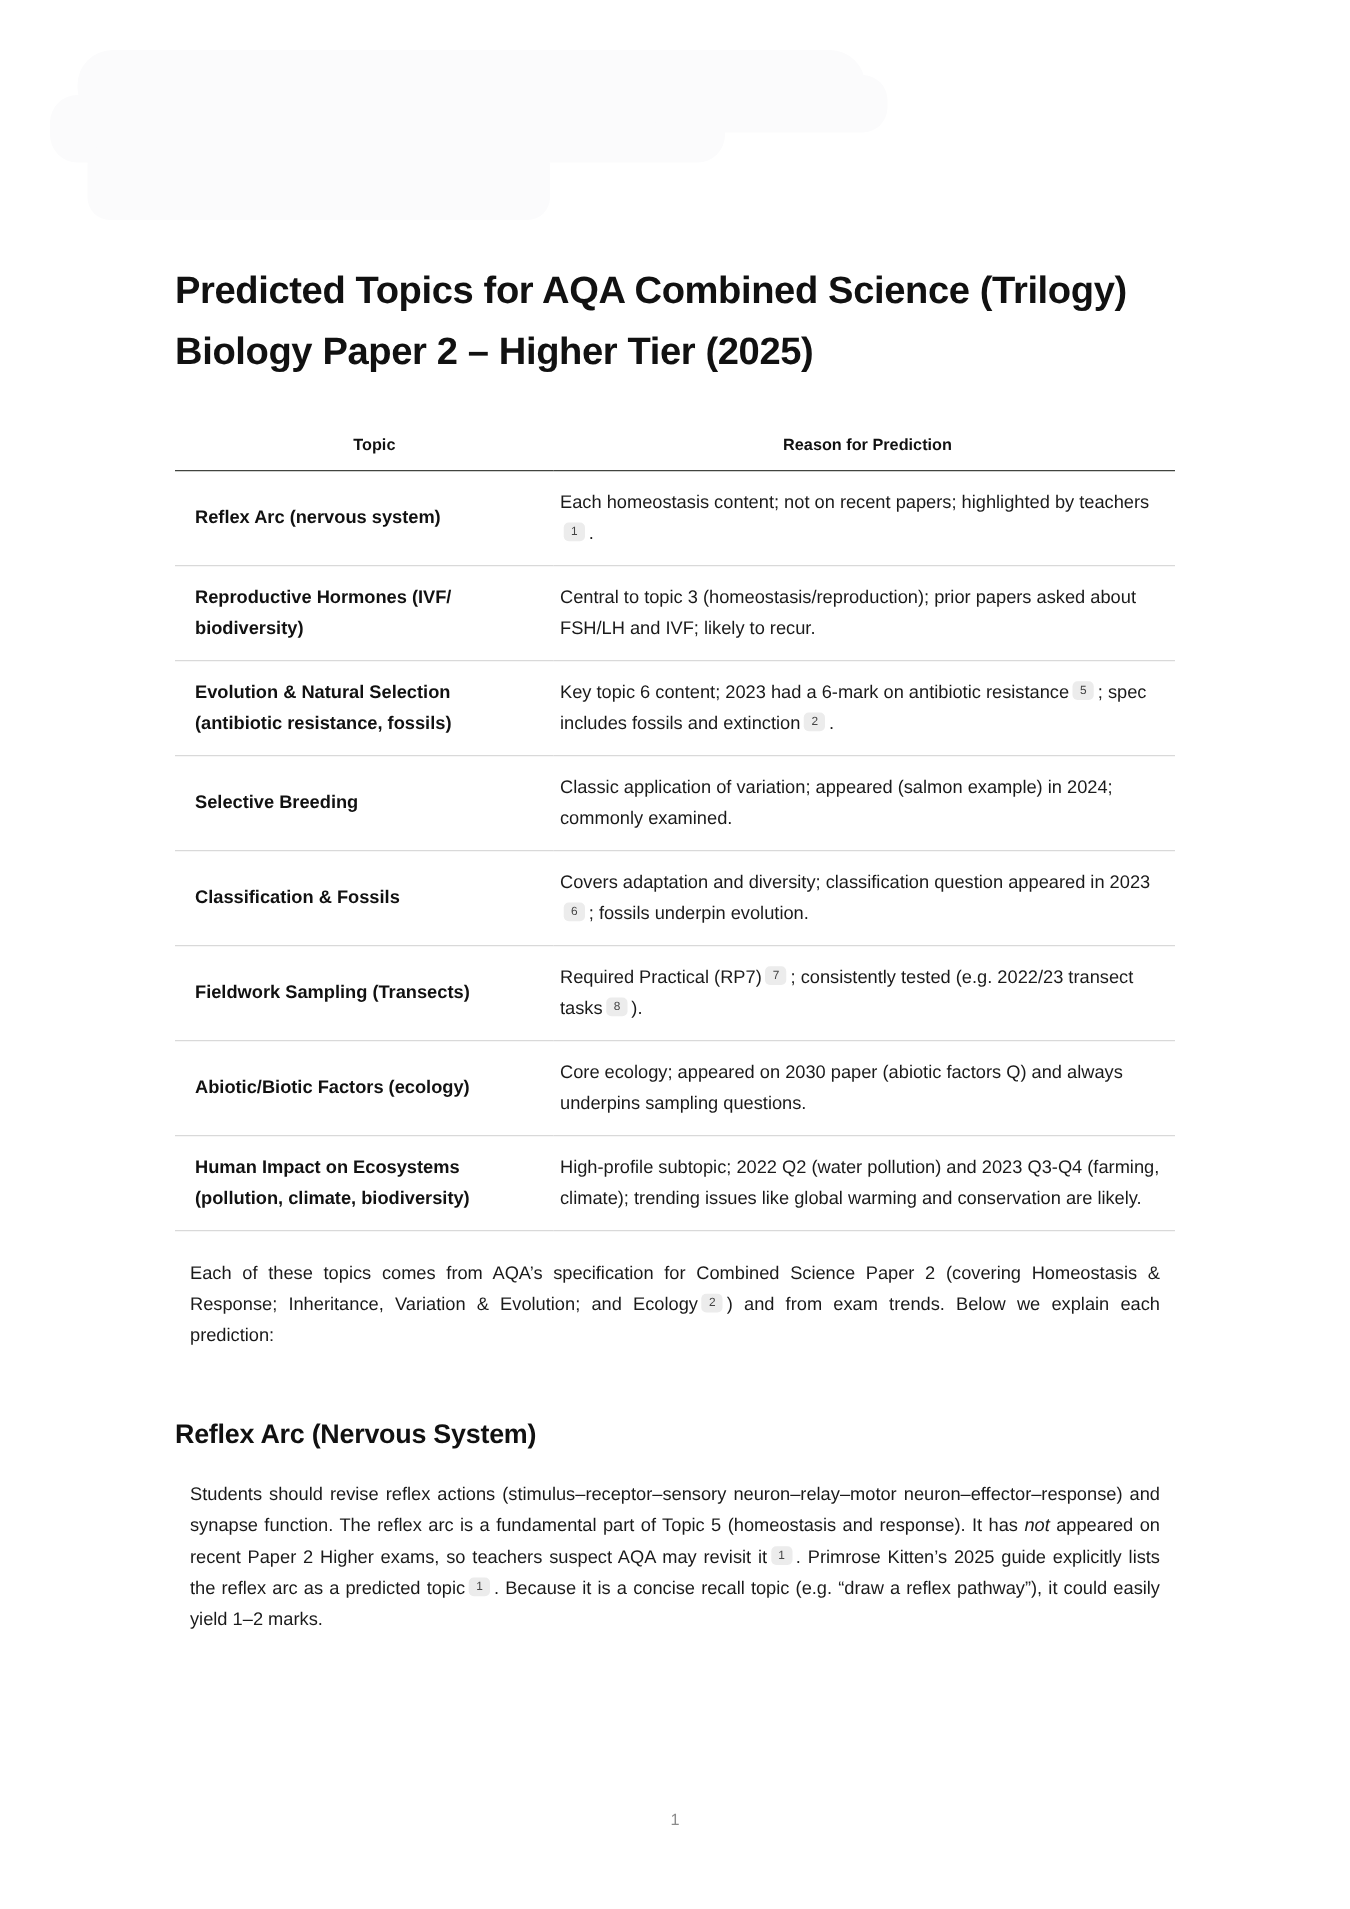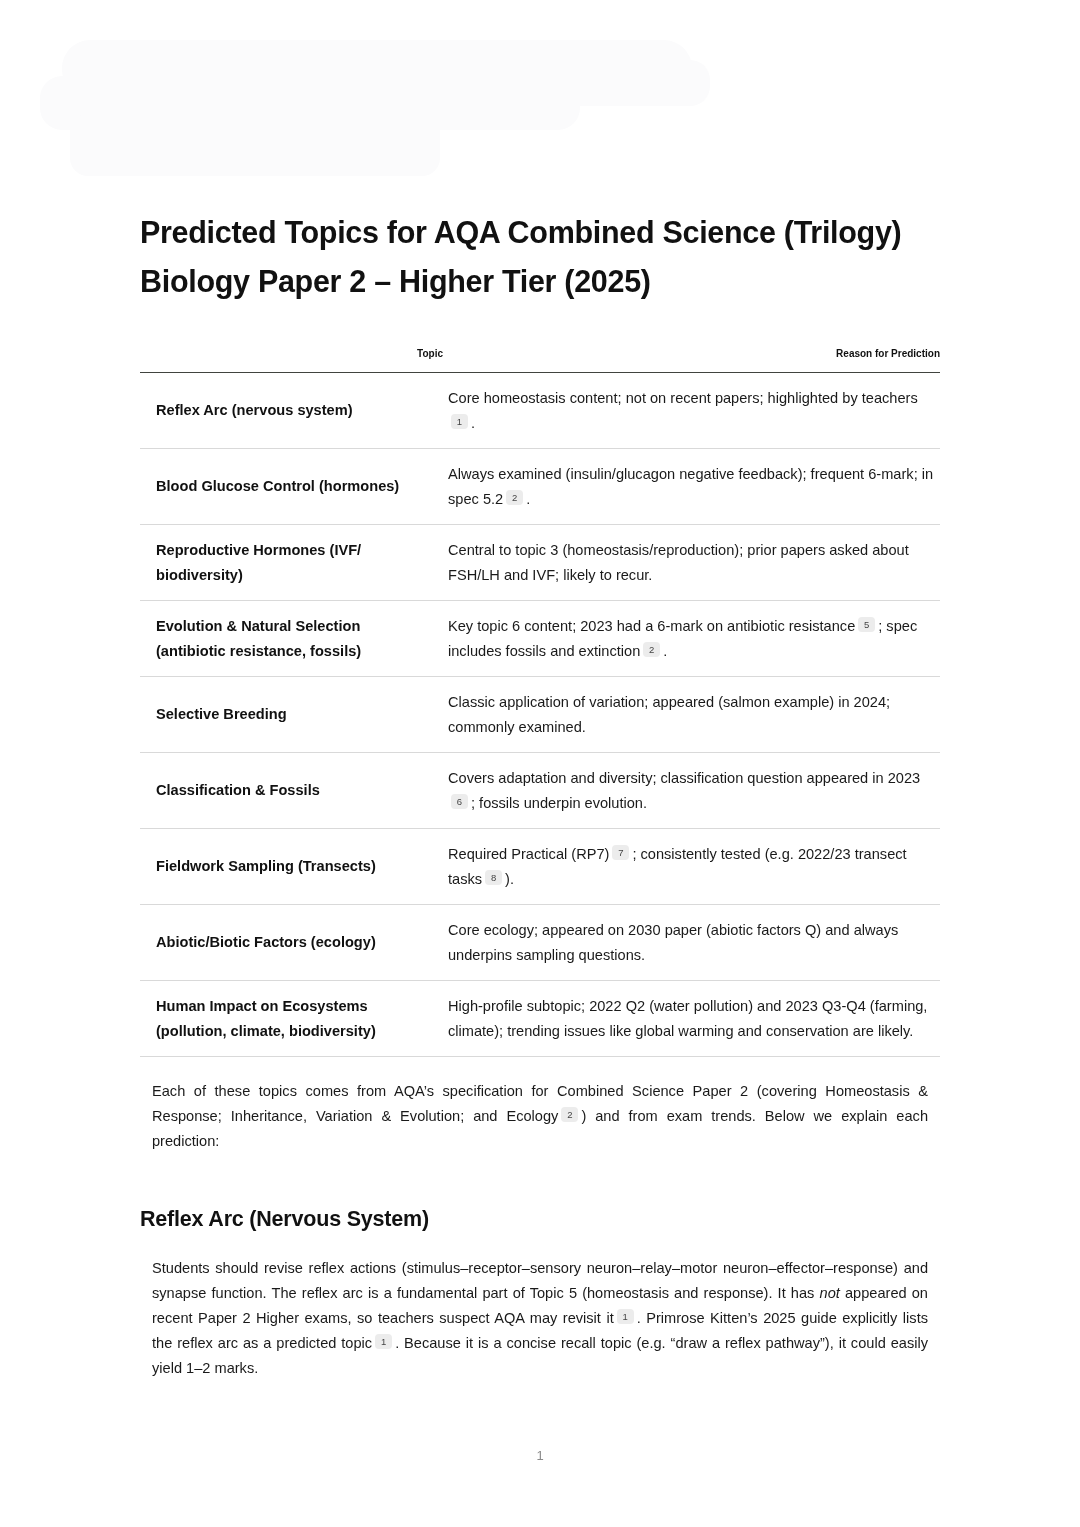--- a/index.html
+++ b/index.html
@@ -63,22 +63,22 @@
   table.topics {
     width: 800px;
     border-collapse: collapse;
     margin-top: 42px;
     table-layout: fixed;
   }
   table.topics col.c-topic  { width: 303px; }
   table.topics col.c-reason { width: 497px; }
 
   table.topics th {
-    text-align: right;
-    font-size: 10px;
+    text-align: center;
+    font-size: 13px;
     font-weight: bold;
     color: #111111;
     padding: 0 0 13px 0;
     border-bottom: 1.6px solid #41443f;
     vertical-align: bottom;
   }
   table.topics th.th-topic  { padding-left: 16px; }
   table.topics th.th-reason { padding-left: 5px; }
 
   table.topics td {
@@ -175,27 +175,23 @@
       <thead>
         <tr>
           <th class="th-topic">Topic</th>
           <th class="th-reason">Reason for Prediction</th>
         </tr>
       </thead>
       <tbody>
 
         <tr>
           <td class="td-topic">Reflex Arc (nervous system)</td>
-          <td class="td-reason"><span>Core homeostasis content; not on recent papers; highlighted by teachers</span><span class="cite">1</span><span>.</span></td>
-        </tr>
-
-        <tr>
-          <td class="td-topic">Blood Glucose Control (hormones)</td>
-          <td class="td-reason"><span>Always examined (insulin/glucagon negative feedback); frequent 6-mark; in spec 5.2</span><span class="cite">2</span><span>.</span></td>
-        </tr>
+          <td class="td-reason"><span>Each homeostasis content; not on recent papers; highlighted by teachers</span><span class="cite">1</span><span>.</span></td>
+        </tr>
+
 
         <tr>
           <td class="td-topic">Reproductive Hormones (IVF/ biodiversity)</td>
           <td class="td-reason">Central to topic 3 (homeostasis/reproduction); prior papers asked about FSH/LH and IVF; likely to recur.</td>
         </tr>
 
 
         <tr>
           <td class="td-topic">Evolution &amp; Natural Selection (antibiotic resistance, fossils)</td>
           <td class="td-reason"><span>Key topic 6 content; 2023 had a 6-mark on antibiotic resistance</span><span class="cite">5</span><span>; spec includes fossils and extinction</span><span class="cite">2</span><span>.</span></td>

